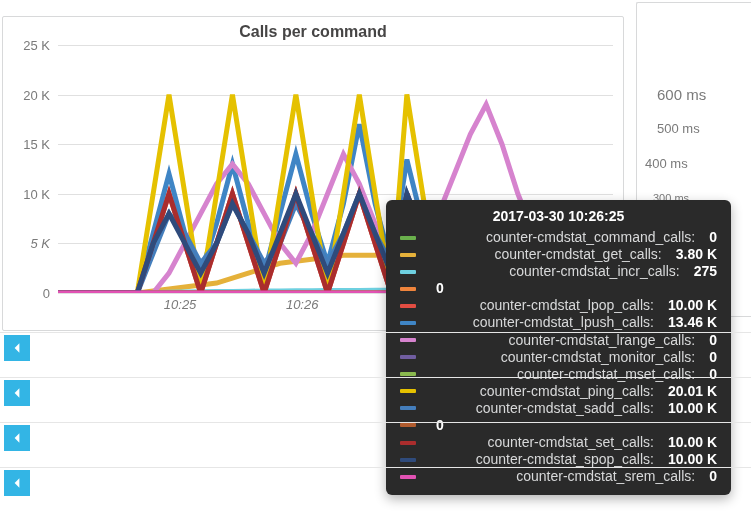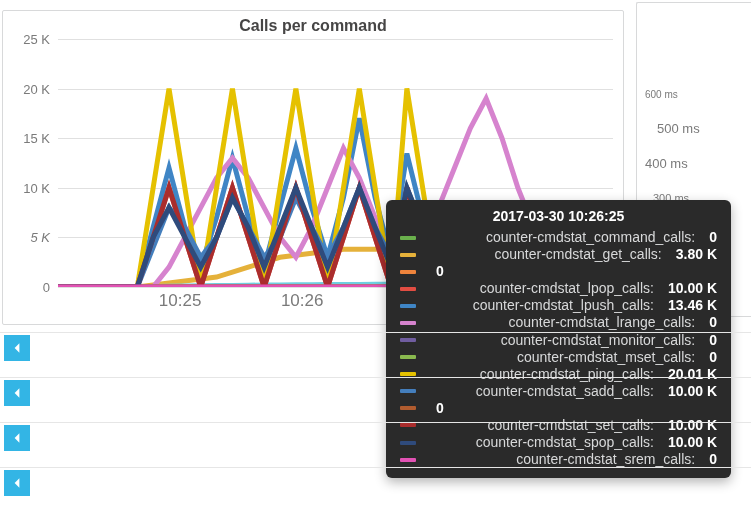--- a/index.html
+++ b/index.html
@@ -64,23 +64,24 @@
   }
   .x-ticks {
     position: relative;
     margin-left: 55px;
     margin-right: 10px;
     margin-top: 4px;
     height: 20px;
   }
   .x-tick {
     position: absolute;
-    font-size: 17px;
+    font-size: 13px;
     color: var(--text-light);
     transform: translateX(-50%);
+    font-style: italic;
   }
   svg.plot {
     position: absolute;
     top: 0; left: 0;
     width: 100%; height: 100%;
   }
   
   .tooltip {
     position: absolute;
     background: var(--tooltip-bg);
@@ -124,21 +125,21 @@
   .collapse-arrow svg { width: 12px; height: 12px; fill: #fff; }
   .row-line {
     position: absolute;
     left: 0; right: 0;
     border-top: 1px solid #e6e6e6;
   }
 </style>
 </head>
 <body>
 
-<div class="panel" style="left:2px; top:10px; width:622px; height:315px;">
+<div class="panel" style="left:2px; top:16px; width:622px; height:315px;">
   <div class="panel-title">Calls per command</div>
   <div class="chart-area" id="chart-area">
       <div class="grid-line" style="top: 100%;"></div>
       <div class="y-tick" style="top: 100%;">0</div>
       <div class="grid-line" style="top: 80%;"></div>
       <div class="y-tick" style="top: 80%; font-style: italic;">5 K</div>
       <div class="grid-line" style="top: 60%;"></div>
       <div class="y-tick" style="top: 60%;">10 K</div>
       <div class="grid-line" style="top: 40%;"></div>
       <div class="y-tick" style="top: 40%;">15 K</div>
@@ -169,38 +170,43 @@
       <div class="x-tick" style="left: 44%;">10:26</div>
       <div class="x-tick" style="left: 66%;">10:27</div>
     </div>
 </div>
 
 <div class="panel" style="left:636px; top:2px; width:130px; height:315px; border-right:none;">
   <div style="position:relative; margin-top:36px; margin-left:8px; height:248px;" id="side-area">
       <div style="position: absolute; left: 8px; top: 64%; transform: translateY(-50%); color: var(--text-light); font-size: 11px;">300 ms</div>
       <div style="position: absolute; left: 0px; top: 50%; transform: translateY(-50%); color: var(--text-light); font-size: 13px;">400 ms</div>
       <div style="position: absolute; left: 12px; top: 36%; transform: translateY(-50%); color: var(--text-light); font-size: 13px;">500 ms</div>
-      <div style="position: absolute; left: 0px; top: 22%; transform: translateY(-50%); color: var(--text-light); font-size: 10px;">600 ms</div>
+      <div style="position: absolute; left: 12px; top: 22%; transform: translateY(-50%); color: var(--text-light); font-size: 15px;">600 ms</div>
     </div>
 </div>
 
 <div class="tooltip" style="left:386px; top:200px; width:345px;">
   <div class="tooltip-ts">2017-03-30 10:26:25</div>
   <div id="tooltip-rows">
       <div class="tt-row">
         <span class="tt-swatch" style="background: rgb(106, 176, 76);"></span>
         <span class="tt-label">counter-cmdstat_command_calls:</span>
         <span class="tt-value">0</span>
       </div>
       <div class="tt-row">
         <span class="tt-swatch" style="background: rgb(229, 177, 58);"></span>
         <span class="tt-label">counter-cmdstat_get_calls:</span>
         <span class="tt-value">3.80 K</span>
       </div>
       <div class="tt-row">
+        <span class="tt-swatch" style="background: rgb(110, 208, 224);"></span>
+        <span class="tt-label">counter-cmdstat_incr_calls:</span>
+        <span class="tt-value">275</span>
+      </div>
+      <div class="tt-row">
         <span class="tt-swatch" style="background: rgb(239, 132, 60);"></span>
         <span class="tt-value">0</span>
       </div>
       <div class="tt-row">
         <span class="tt-swatch" style="background: rgb(226, 77, 66);"></span>
         <span class="tt-label">counter-cmdstat_lpop_calls:</span>
         <span class="tt-value">10.00 K</span>
       </div>
       <div class="tt-row">
         <span class="tt-swatch" style="background: rgb(63, 133, 197);"></span>

